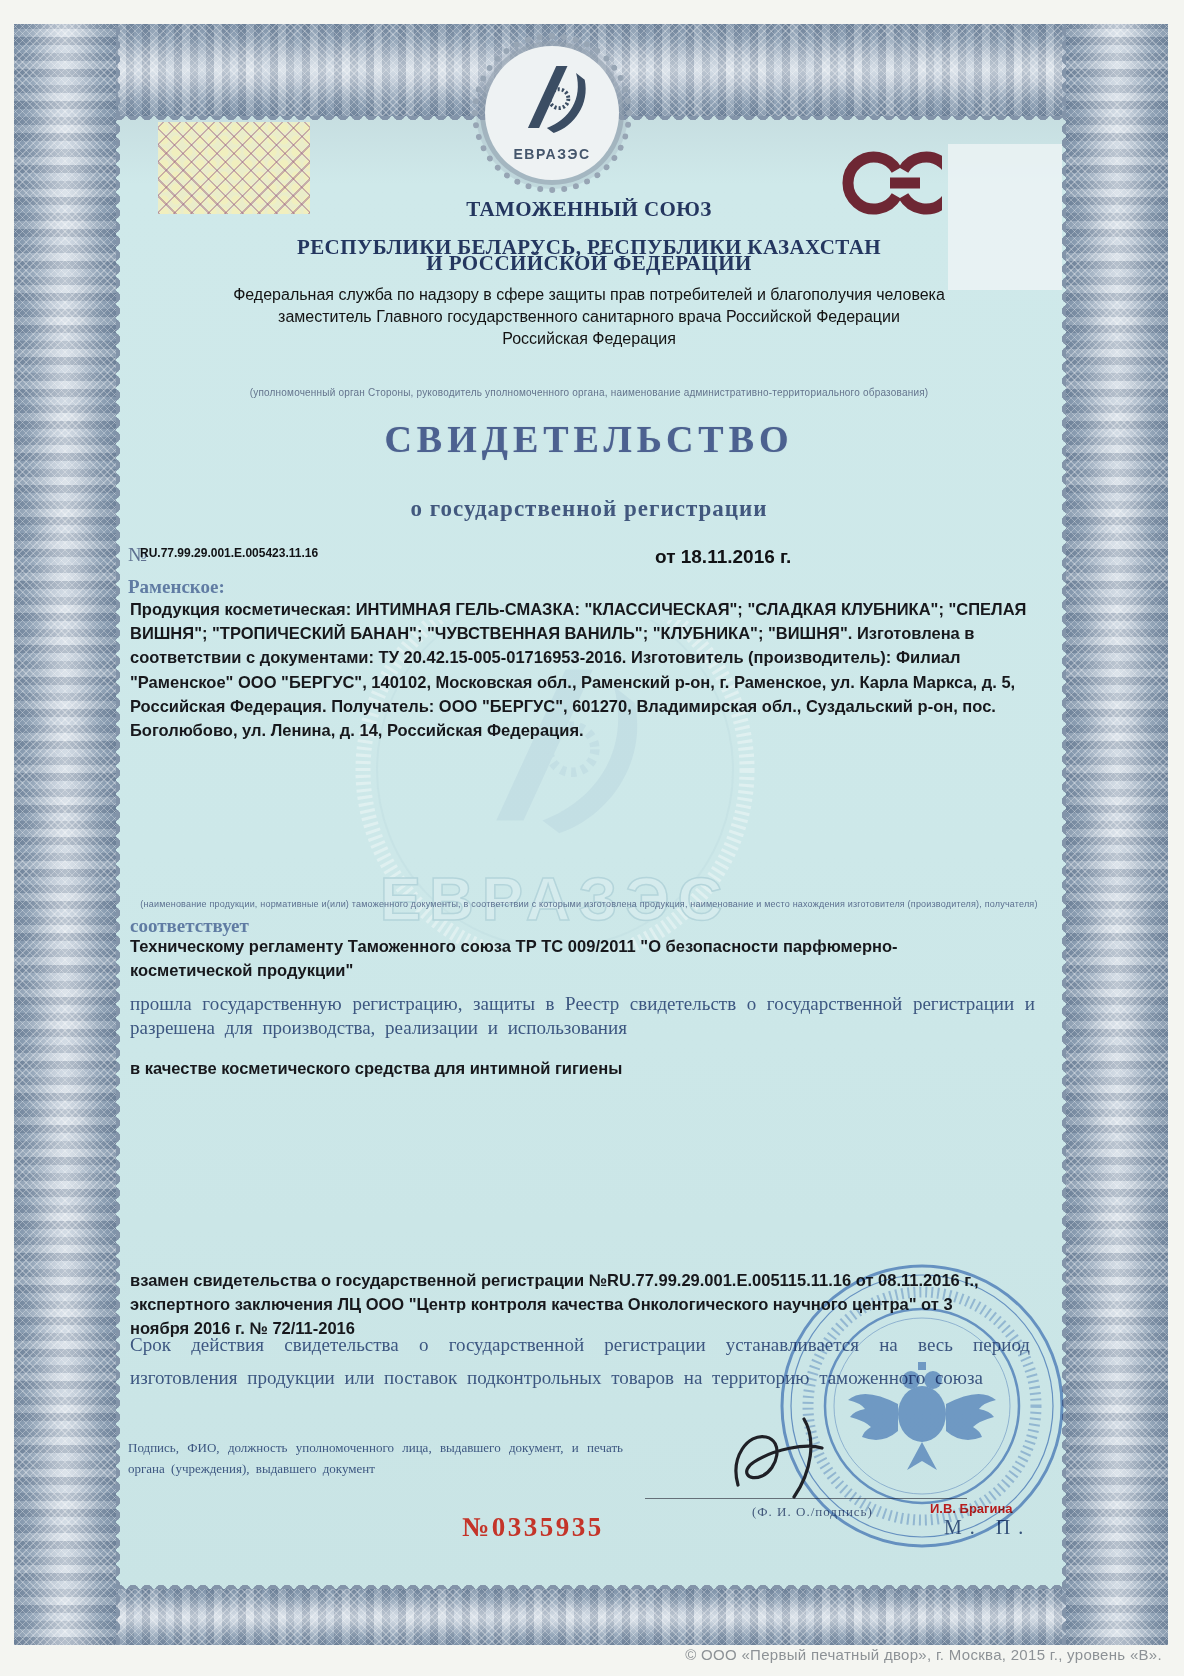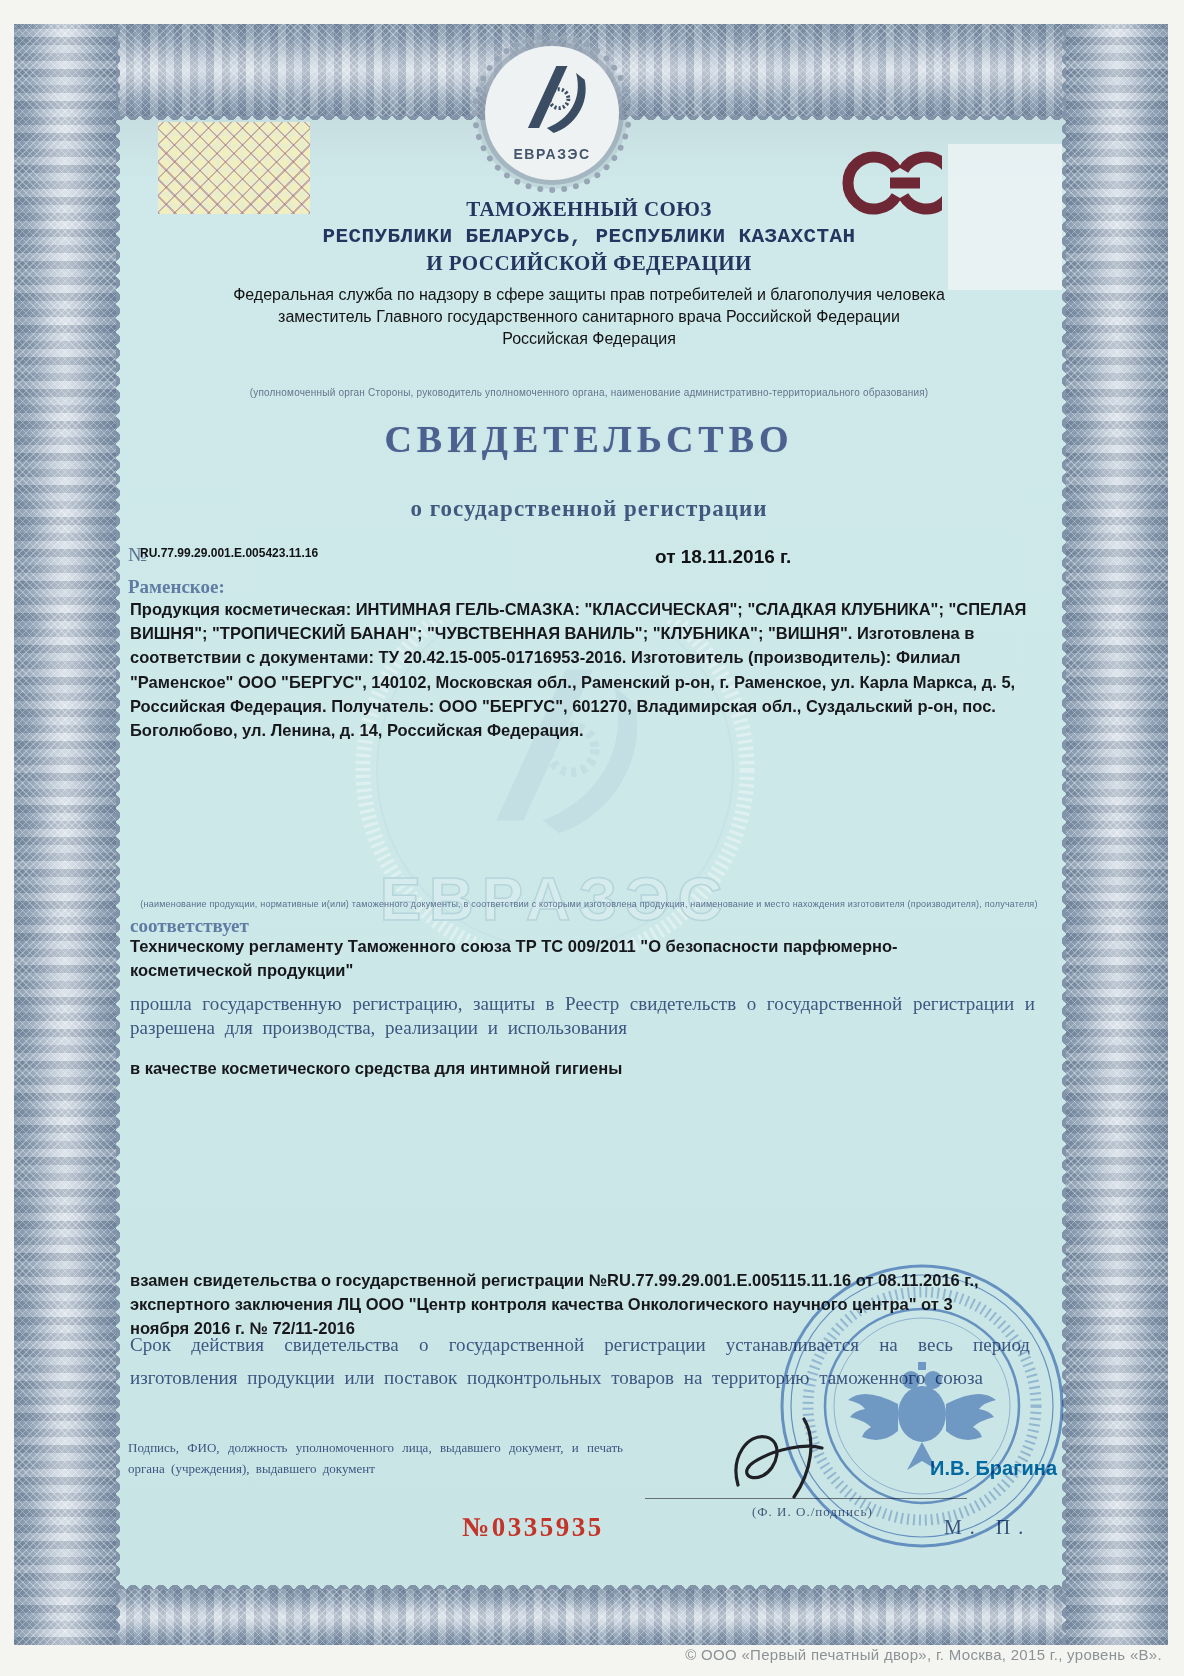--- a/index.html
+++ b/index.html
@@ -70,21 +70,21 @@
   .body-bold{font-weight:bold;font-size:16.5px;line-height:24.2px;color:#17181c;}
   .footnote{font-size:9px;color:#5c7090;white-space:nowrap;letter-spacing:.2px;}
   .serif-par{font-size:19px;color:#3d5781;text-align:justify;word-spacing:5px;line-height:23.5px;}
   
   .watermark{position:absolute;left:320px;top:620px;width:470px;height:330px;z-index:2;opacity:.6;pointer-events:none;}
   
   .seal{position:absolute;left:772px;top:1256px;width:300px;height:300px;z-index:4;opacity:.78;mix-blend-mode:multiply;}
   .signature{position:absolute;left:728px;top:1405px;width:170px;height:105px;z-index:5;}
   .sig-line{position:absolute;left:645px;top:1498px;width:322px;height:1px;background:#3a3f4a;opacity:.7;z-index:3;}
   .sig-caption{font-size:13px;color:#445a7c;letter-spacing:1px;}
-  .signatory{font-weight:bold;font-size:20px;color:#0369a1;}
+  .signatory{font-weight:bold;font-size:13px;color:#b91c1c;margin-top:44px;}
   .mp{font-size:20px;color:#36537b;letter-spacing:8px;}
   .serial{font-weight:bold;font-size:27px;color:#c43429;letter-spacing:2.5px;z-index:5;}
   .footer{font-size:15px;color:#8d9296;letter-spacing:.3px;}
 </style>
 </head>
 <body>
 
 <div id="page">
 
   <div class="content-bg"></div>
@@ -106,21 +106,21 @@
   <div class="holo"></div>
 
   <svg class="se-logo" width="104" height="70" viewBox="0 0 104 70">
     <path d="M58.5 22 A 26 26 0 1 0 58.5 48" fill="none" stroke="#6e2734" stroke-width="11"></path>
     <path d="M39.5 22 A 26 26 0 1 1 39.5 48" fill="none" stroke="#6e2734" stroke-width="11" transform="translate(26,0)"></path>
     <path d="M52 35 H 82" stroke="#6e2734" stroke-width="11"></path>
   </svg>
   <div class="plaque"></div>
 
   <div class="txt center serif title-line" style="top:196px;">ТАМОЖЕННЫЙ СОЮЗ</div>
-  <div class="txt center serif title-line" style="top:223px;font-family:Liberation Mono, monospace;">РЕСПУБЛИКИ БЕЛАРУСЬ, РЕСПУБЛИКИ КАЗАХСТАН</div>
+  <div class="txt center serif title-line" style="top:234px;">РЕСПУБЛИКИ БЕЛАРУСЬ, РЕСПУБЛИКИ КАЗАХСТАН</div>
   <div class="txt center serif title-line" style="top:250px;">И РОССИЙСКОЙ ФЕДЕРАЦИИ</div>
 
   <div class="txt center authority" style="top:284px;">Федеральная служба по надзору в сфере защиты прав потребителей и благополучия человека</div>
   <div class="txt center authority" style="top:328px;">Российская Федерация</div>
   <div class="txt center authority" style="top:306px;">заместитель Главного государственного санитарного врача Российской Федерации</div>
 
   <div class="txt center auth-note" style="top:387px;">(уполномоченный орган Стороны, руководитель уполномоченного органа, наименование административно-территориального образования)</div>
 
   <div class="txt center serif cert-title" style="top:417px;">СВИДЕТЕЛЬСТВО</div>
   <div class="txt center serif cert-sub" style="top:496px;">о государственной регистрации</div>

